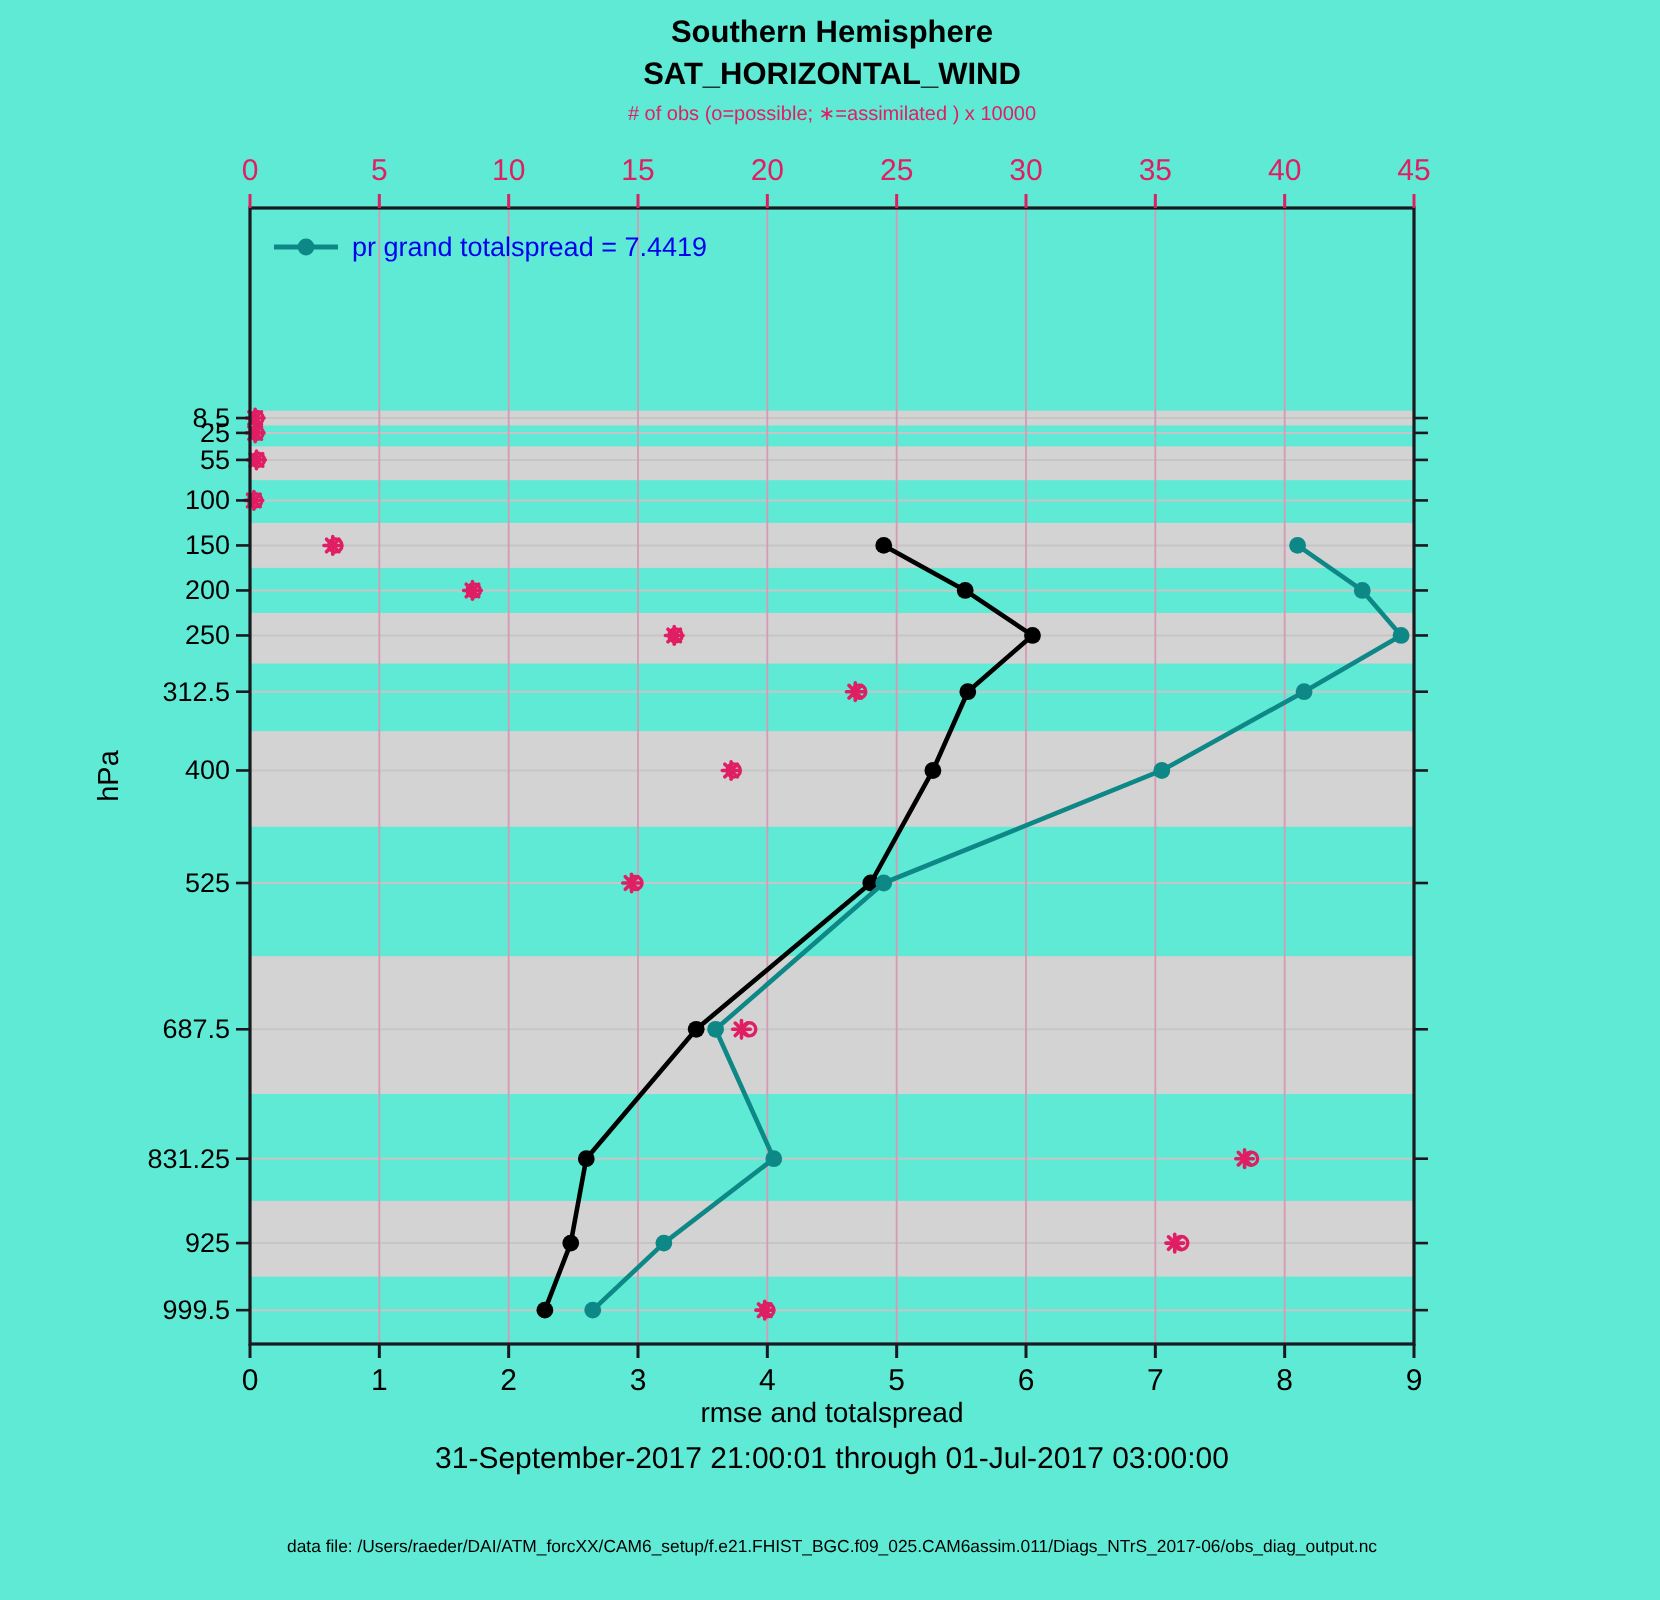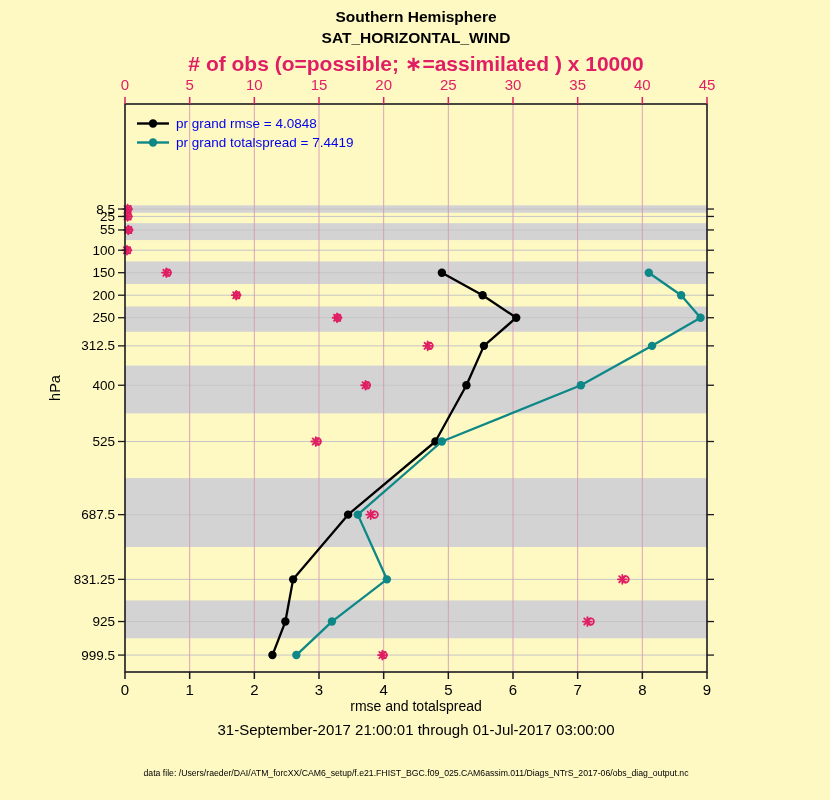--- a/index.html
+++ b/index.html
@@ -1,23 +1,23 @@
 <!DOCTYPE html>
 <html><head>
 <meta charset="utf-8">
 <style>
   html,body{margin:0;padding:0;background:#ffffff;}
   .fig{
-    position:relative;width:830px;height:800px;background:#fef9c3;
+    position:relative;width:830px;height:800px;background:#5eead4;
     font-family:"Liberation Sans","DejaVu Sans",sans-serif;overflow:hidden;
   }
   .abs{position:absolute;}
   .ctr{left:416px;transform:translateX(-50%);white-space:nowrap;}
   .title{font-size:15.5px;font-weight:bold;color:#000;}
-  .obs-label{font-size:21px;font-weight:bold;}
+  .obs-label{font-size:10px;}
   .legend{position:absolute;left:136px;top:114px;}
   .legend-row{display:flex;align-items:center;height:19px;}
   .legend-sample{width:34px;height:11px;margin-right:6px;flex:0 0 auto;}
   .legend-text{font-size:13.5px;white-space:nowrap;}
   .ylab{font-size:14.5px;color:#000;transform:rotate(-90deg);transform-origin:center;}
   .xlab{font-size:14px;color:#000;}
   .sub{font-size:15px;color:#000;}
   .footer{font-size:8.7px;color:#000;}
 </style>
 </head>
@@ -260,27 +260,20 @@
       <line x1="707" y1="621.5425" x2="714" y2="621.5425" stroke="#19191f" stroke-width="1.3"></line>
       <text x="115" y="626.0425" text-anchor="end" font-size="13.5" fill="#000" font-family="Liberation Sans, DejaVu Sans, sans-serif">925</text>
       <line x1="125" y1="655.07495" x2="118" y2="655.07495" stroke="#19191f" stroke-width="1.3"></line>
       <line x1="707" y1="655.07495" x2="714" y2="655.07495" stroke="#19191f" stroke-width="1.3"></line>
       <text x="115" y="659.57495" text-anchor="end" font-size="13.5" fill="#000" font-family="Liberation Sans, DejaVu Sans, sans-serif">999.5</text>
     </svg>
 
   <div class="legend">
     <div class="legend-row">
       <svg class="legend-sample" viewBox="0 0 34 11">
-        <line x1="1" y1="5.5" x2="33" y2="5.5" stroke-width="2.4" stroke="#000000"></line>
-        <circle cx="17" cy="5.5" r="4.2" fill="#000000"></circle>
-      </svg>
-      <span class="legend-text" style="color: rgb(0, 0, 238);">pr grand rmse = 4.0848</span>
-    </div>
-    <div class="legend-row">
-      <svg class="legend-sample" viewBox="0 0 34 11">
         <line x1="1" y1="5.5" x2="33" y2="5.5" stroke-width="2.4" stroke="#0e8787"></line>
         <circle cx="17" cy="5.5" r="4.2" fill="#0e8787"></circle>
       </svg>
       <span class="legend-text" style="color: rgb(0, 0, 238);">pr grand totalspread = 7.4419</span>
     </div>
   </div>
 
   <div class="abs ylab" style="left:38px;top:380px;width:34px;text-align:center;">hPa</div>
 
   <div class="abs ctr xlab" style="top:698px;">rmse and totalspread</div>

